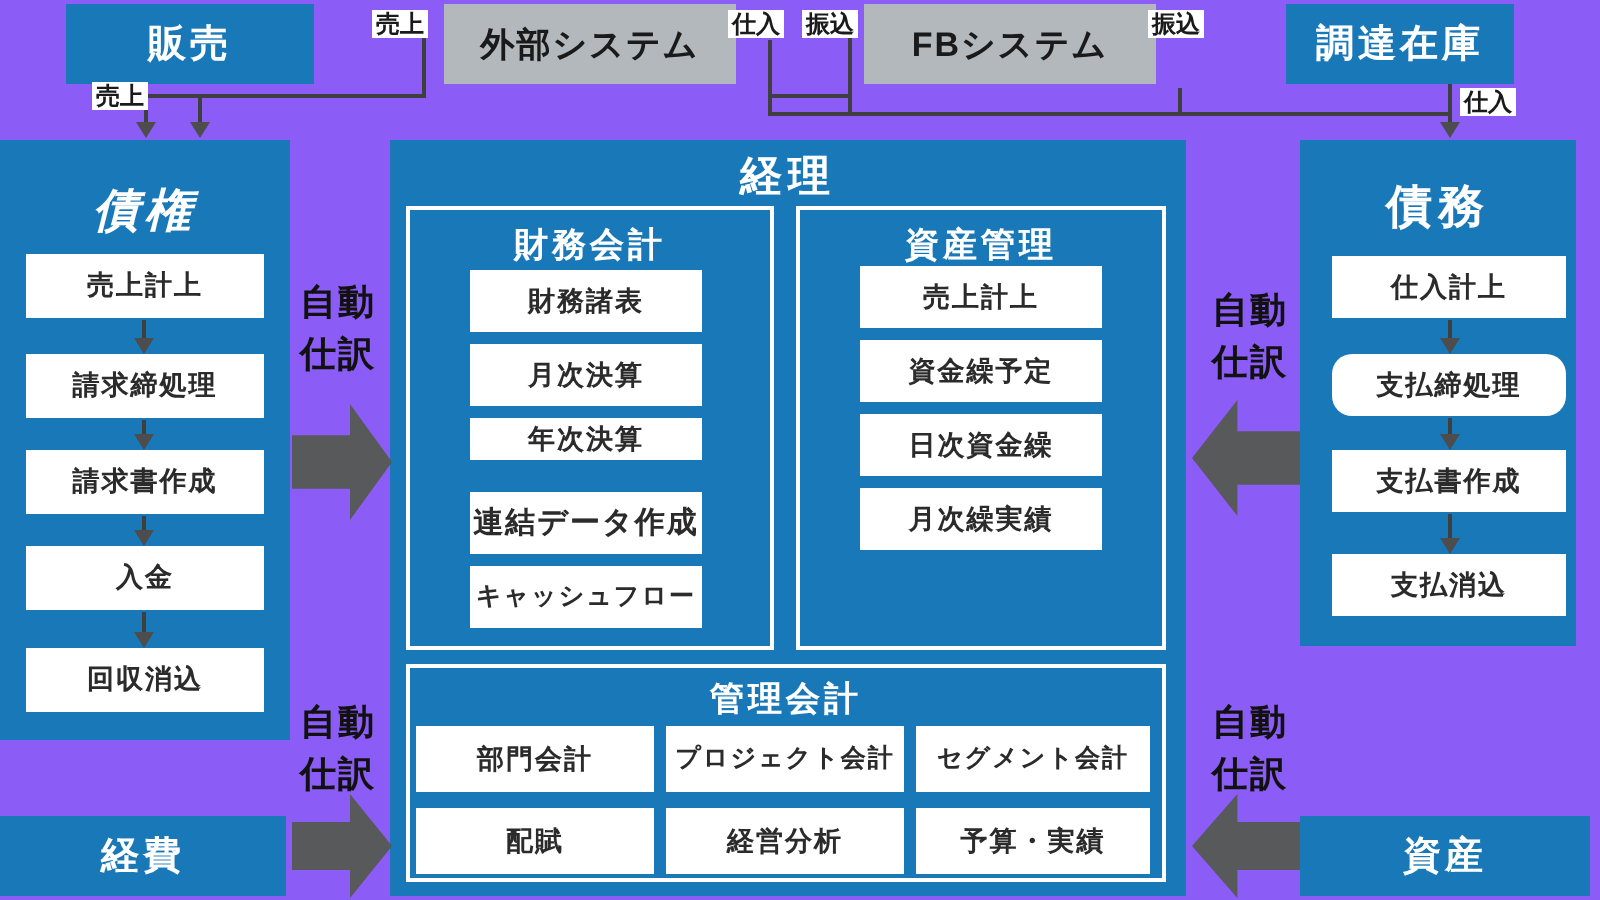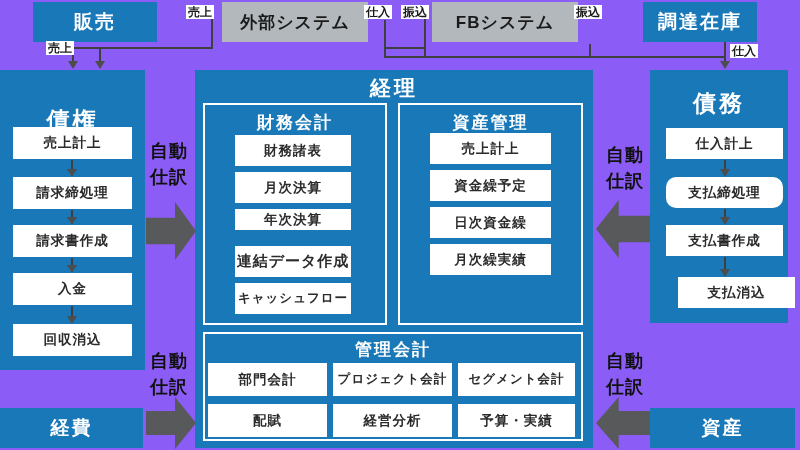--- a/index.html
+++ b/index.html
@@ -47,21 +47,21 @@
   </div>
 
   <div class="flow-label" style="left:46px;top:41px;">売上</div>
   <div class="flow-label" style="left:186px;top:5px;">売上</div>
   <div class="flow-label" style="left:364px;top:5px;">仕入</div>
   <div class="flow-label" style="left:401px;top:5px;">振込</div>
   <div class="flow-label" style="left:574px;top:5px;">振込</div>
   <div class="flow-label" style="left:730px;top:44px;">仕入</div>
 
   <div class="abs panel" style="left:0;top:70px;width:145px;height:300px;">
-    <div class="panel-title" style="top:35px;">債権</div>
+    <div class="panel-title" style="top:20px;font-style:italic;">債権</div>
   </div>
   <div class="abs whitebox" style="left:13px;top:127px;width:119px;height:32px;">
       <span>売上計上</span>
     </div>
   <div class="abs whitebox" style="left:13px;top:177px;width:119px;height:32px;">
       <span>請求締処理</span>
     </div>
   <div class="abs whitebox" style="left:13px;top:225px;width:119px;height:32px;">
       <span>請求書作成</span>
     </div>
@@ -77,21 +77,21 @@
   </div>
   <div class="abs whitebox" style="left:666px;top:128px;width:117px;height:31px;">
       <span>仕入計上</span>
     </div>
   <div class="abs whitebox" style="left:666px;top:177px;width:117px;height:31px;border-radius:10px;">
       <span>支払締処理</span>
     </div>
   <div class="abs whitebox" style="left:666px;top:225px;width:117px;height:31px;">
       <span>支払書作成</span>
     </div>
-  <div class="abs whitebox" style="left:666px;top:277px;width:117px;height:31px;margin-left:12px;">
+  <div class="abs whitebox" style="left:666px;top:277px;width:117px;height:31px;">
       <span>支払消込</span>
     </div>
 
   <div class="abs panel" style="left:195px;top:70px;width:398px;height:378px;">
     <div class="center-title" style="left:0;top:4px;width:100%;">経理</div>
   </div>
 
   <div class="abs section" style="left:203px;top:103px;width:184px;height:222px;">
     <div class="section-title" style="top:6px;">財務会計</div>
   </div>

